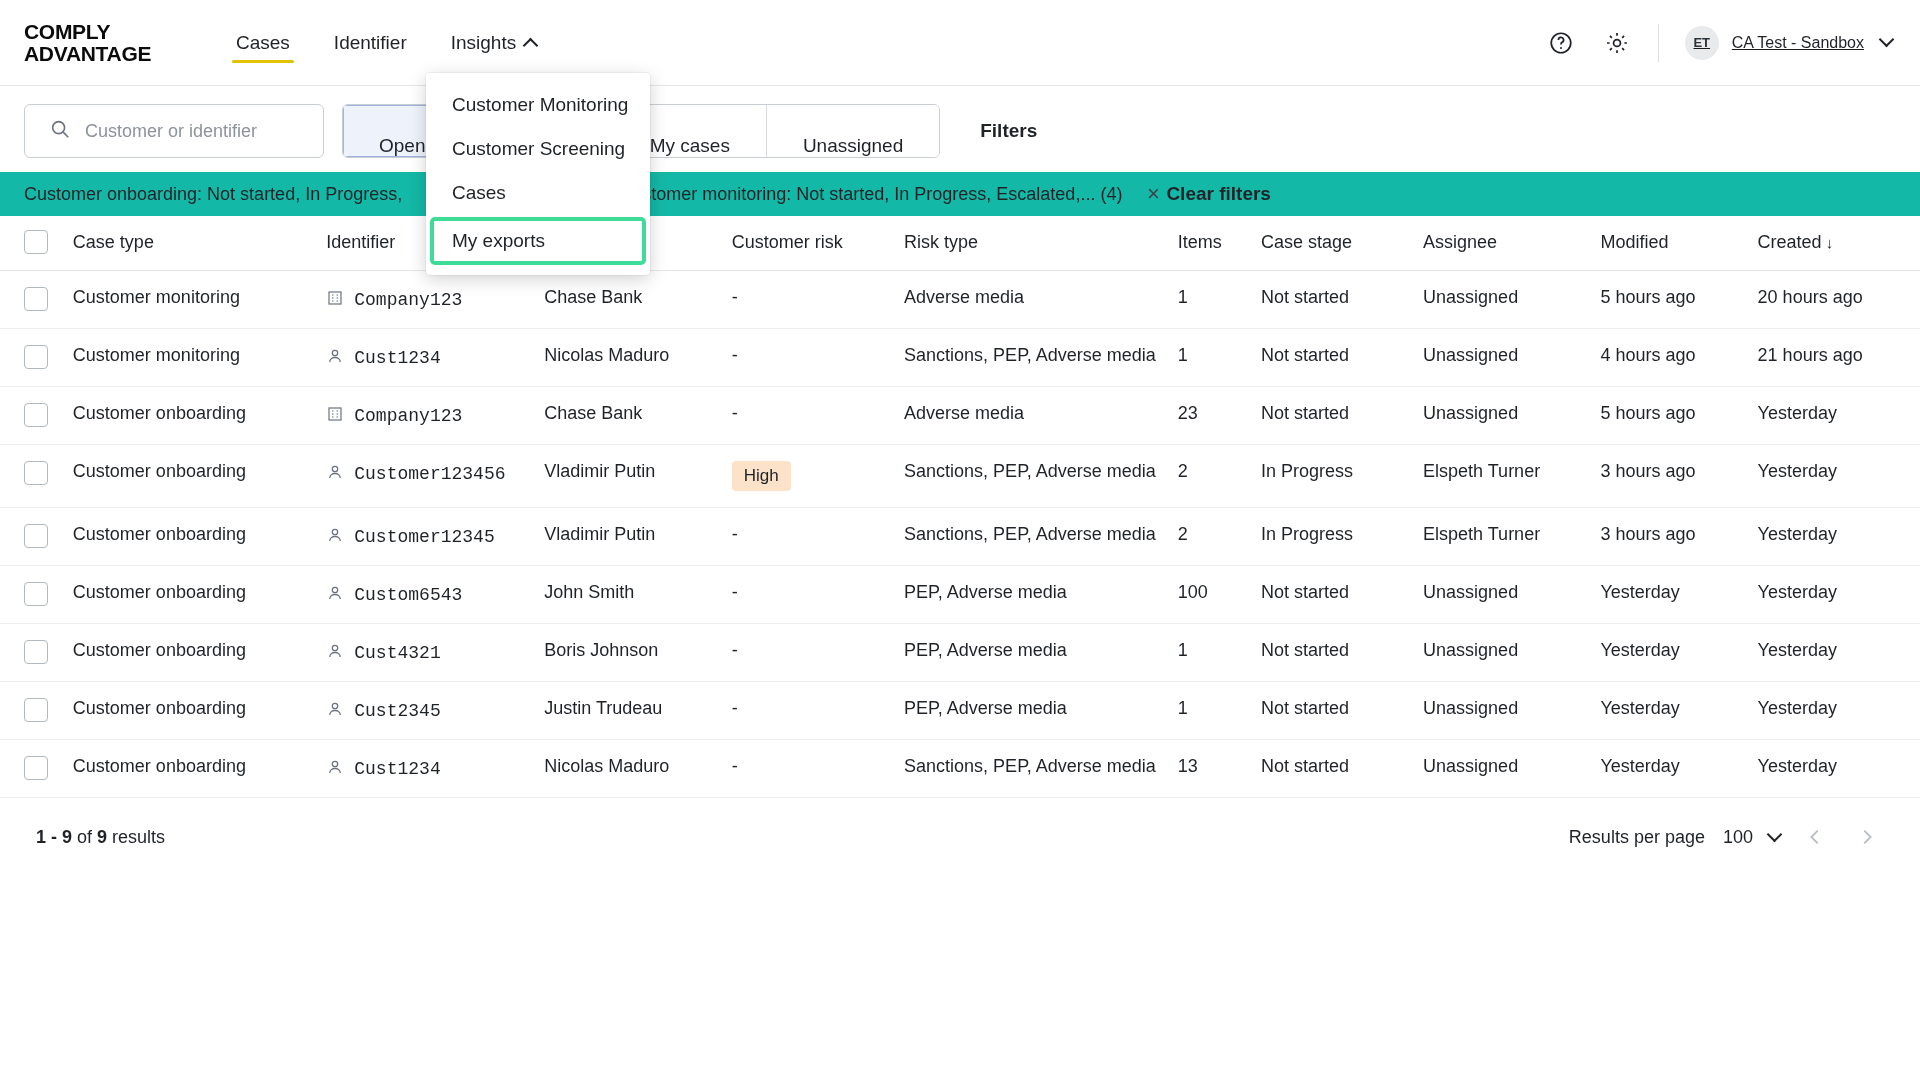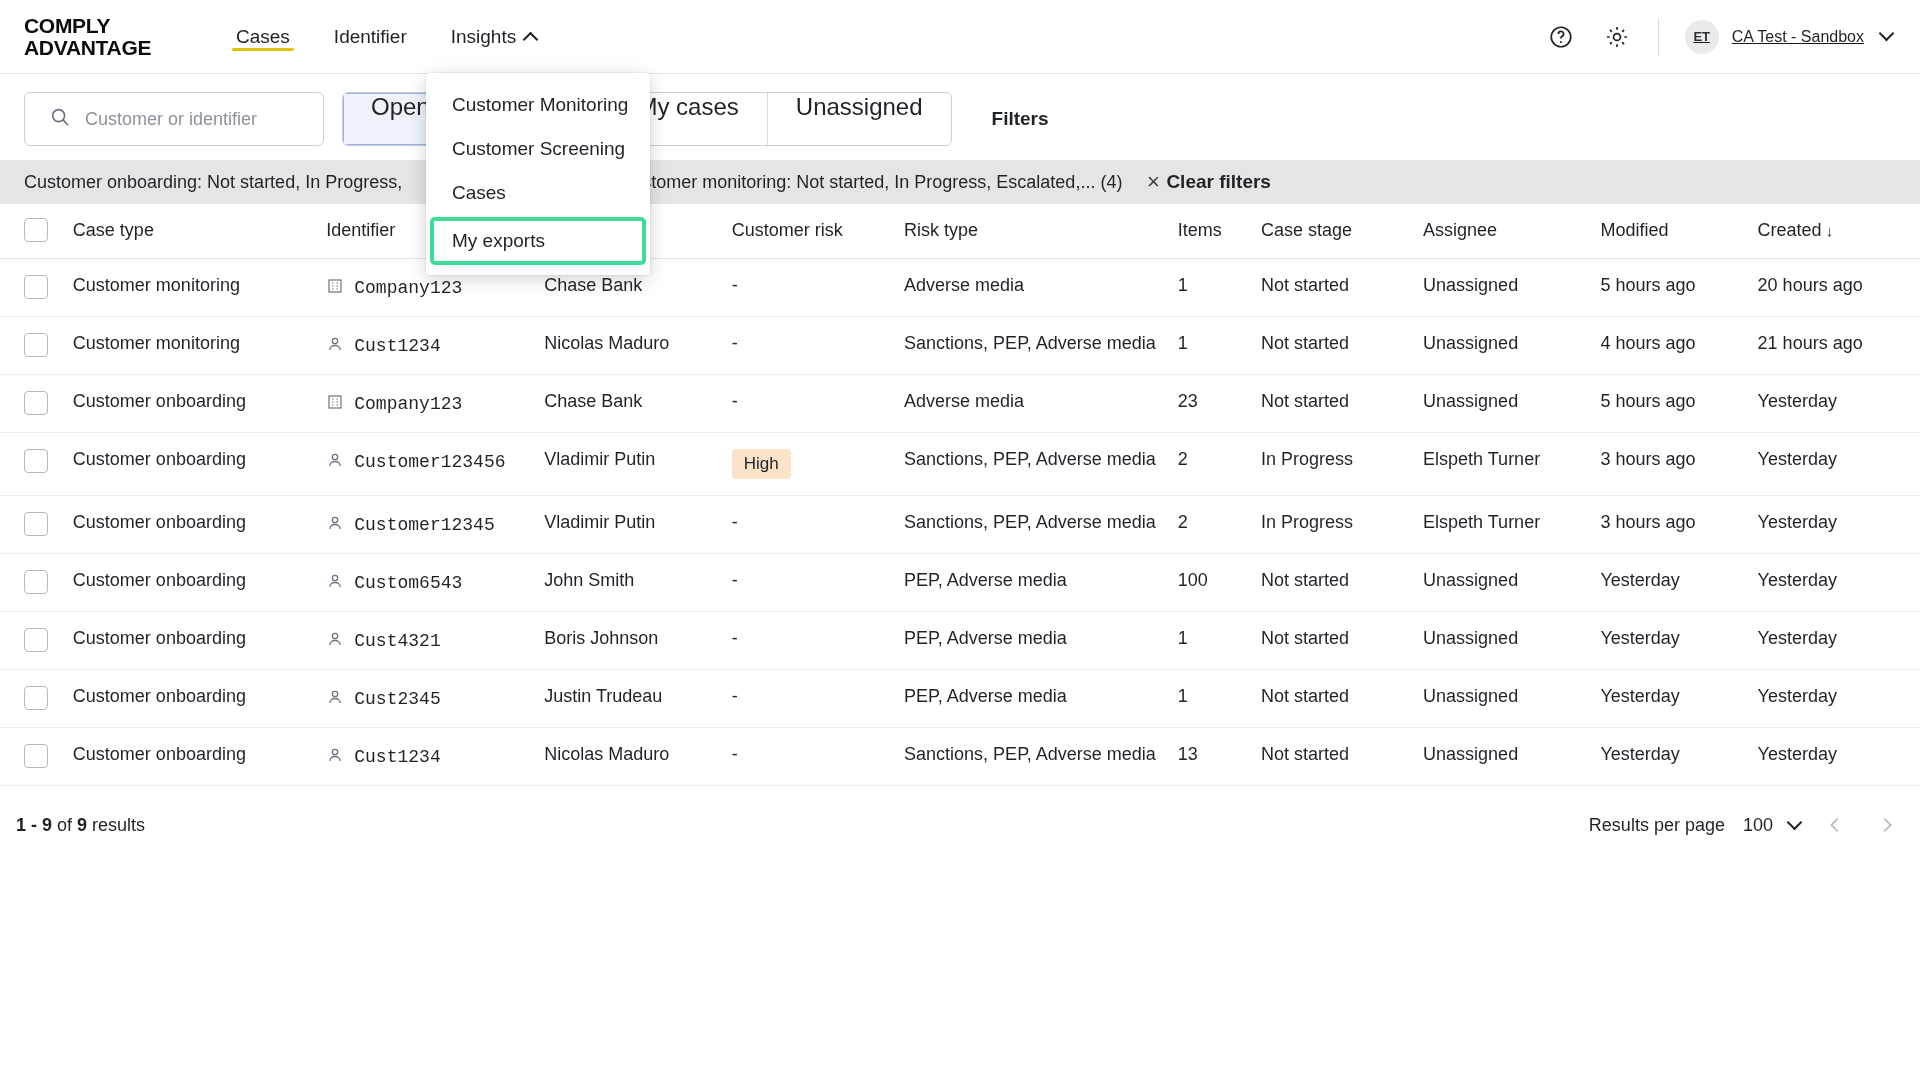--- a/index.html
+++ b/index.html
@@ -8,21 +8,21 @@
     width: 1920px; height: 1080px;
     background: #ffffff;
     font-family: "Liberation Sans", sans-serif;
     color: #1a1a1a;
     overflow: hidden;
   }
   .app { width: 1920px; height: 1080px; position: relative; }
 
   
   .topnav {
-    height: 74px;
+    height: 86px;
     border-bottom: 1px solid #e3e5e8;
     display: flex;
     align-items: center;
     padding: 0 28px 0 24px;
     position: relative;
     background: #fff;
   }
   .logo {
     font-weight: 800;
     font-size: 21px;
@@ -149,23 +149,23 @@
   }
   .search input::placeholder { color: #8c939b; }
   .seg {
     height: 54px;
     display: flex;
     border: 1px solid #c9ced4;
     border-radius: 6px;
     overflow: hidden;
   }
   .seg-btn {
-    padding: 0 28px;
-    display: flex; align-items: flex-start;
-    font-size: 24px;
+    padding: 0 36px;
+    display: flex; align-items: flex-end;
+    font-size: 19px;
     color: #1f2328;
     cursor: pointer;
     background: #fff;
     border-right: 1px solid #d7dbe0;
   }
   .seg-btn:last-child { border-right: none; }
   .seg-btn.selected {
     background: #eef2fb;
     color: #1f2328;
     box-shadow: inset 0 0 0 1px #9fb3e0;
@@ -176,21 +176,21 @@
     color: #1f2328;
     cursor: pointer;
     margin-left: 22px;
   }
 
   
   .chiprow {
     display: flex;
     align-items: center;
     gap: 0;
-    background: #e5e5e5;
+    background: #14b8a6;
     height: 44px;
     padding: 0 24px;
     position: relative;
   }
   .chip-text {
     font-size: 18px;
     color: #1f2328;
     white-space: nowrap;
     overflow: hidden;
   }
@@ -262,21 +262,21 @@
     border-radius: 4px;
     padding: 5px 12px;
     font-size: 17px;
   }
   .sort-arrow { font-size: 15px; margin-left: 4px; }
 
   
   .tfooter {
     display: flex;
     align-items: center;
-    padding: 22px 16px;
+    padding: 22px 36px;
     font-size: 18px;
     color: #1f2328;
     gap: 44px;
   }
   .tfooter .right {
     margin-left: auto;
     display: flex;
     align-items: center;
     gap: 18px;
   }

